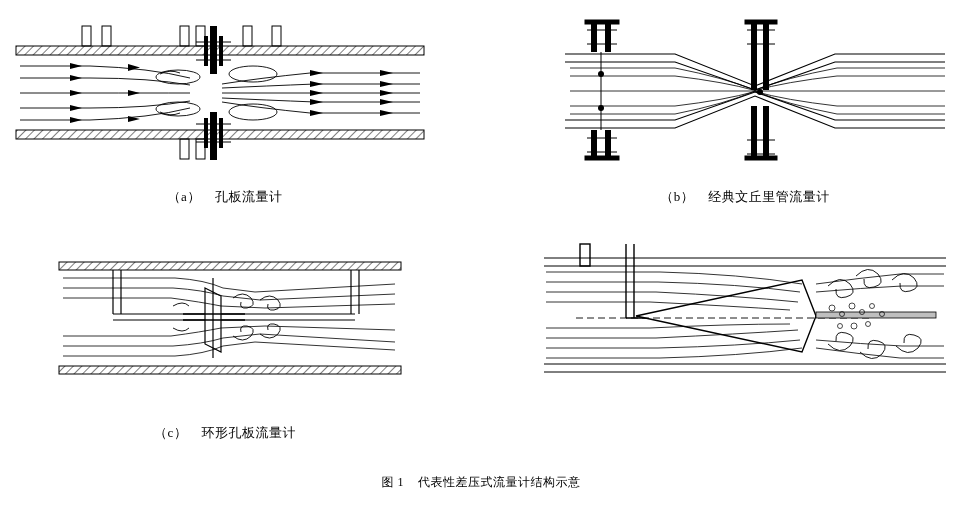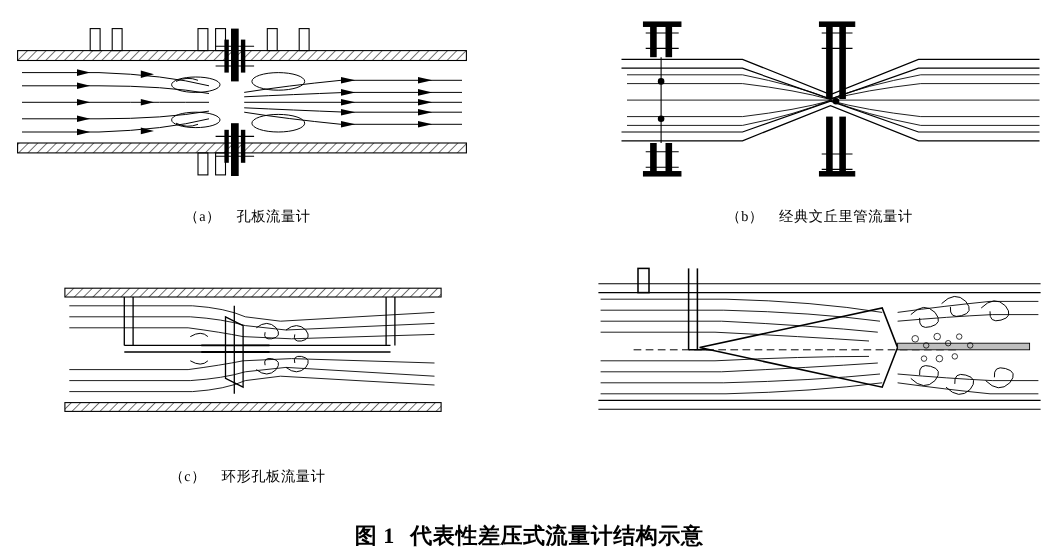--- a/index.html
+++ b/index.html
@@ -36,23 +36,22 @@
     white-space: nowrap;
   }
   .caption .cap-index {
     margin-right: 14px;
   }
   .figure-title {
     position: absolute;
     left: 0;
     width: 962px;
     text-align: center;
-    font-size: 20px;
+    font-size: 12px;
     letter-spacing: 0.5px;
-    font-weight: bold;
   }
   .figure-title .fig-num {
     margin-right: 14px;
   }
   
   #panel-a { left: 10px;  top: 18px;  width: 420px; height: 150px; }
   #panel-b { left: 525px; top: 10px;  width: 430px; height: 160px; }
   #panel-c { left: 55px;  top: 248px; width: 350px; height: 140px; }
   #panel-d { left: 540px; top: 240px; width: 410px; height: 150px; }
 

